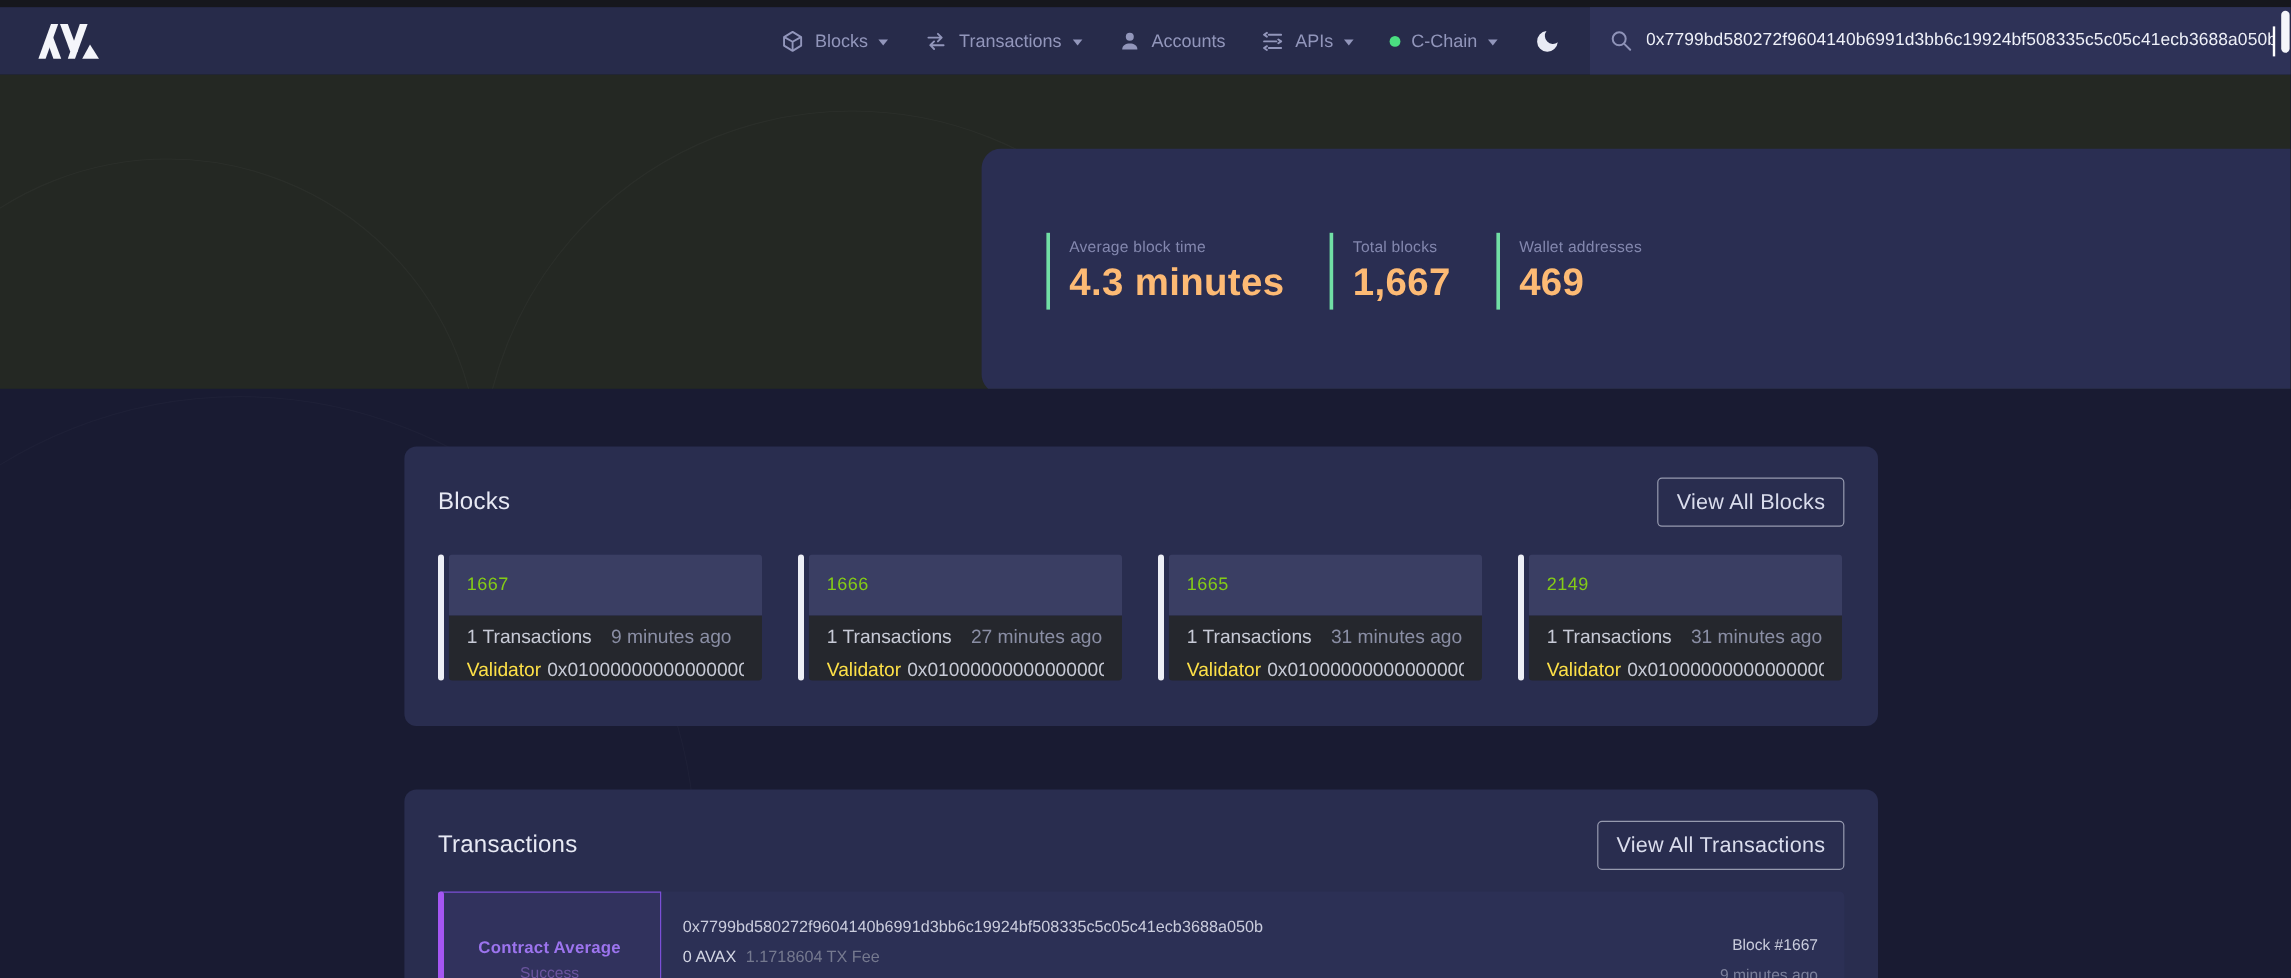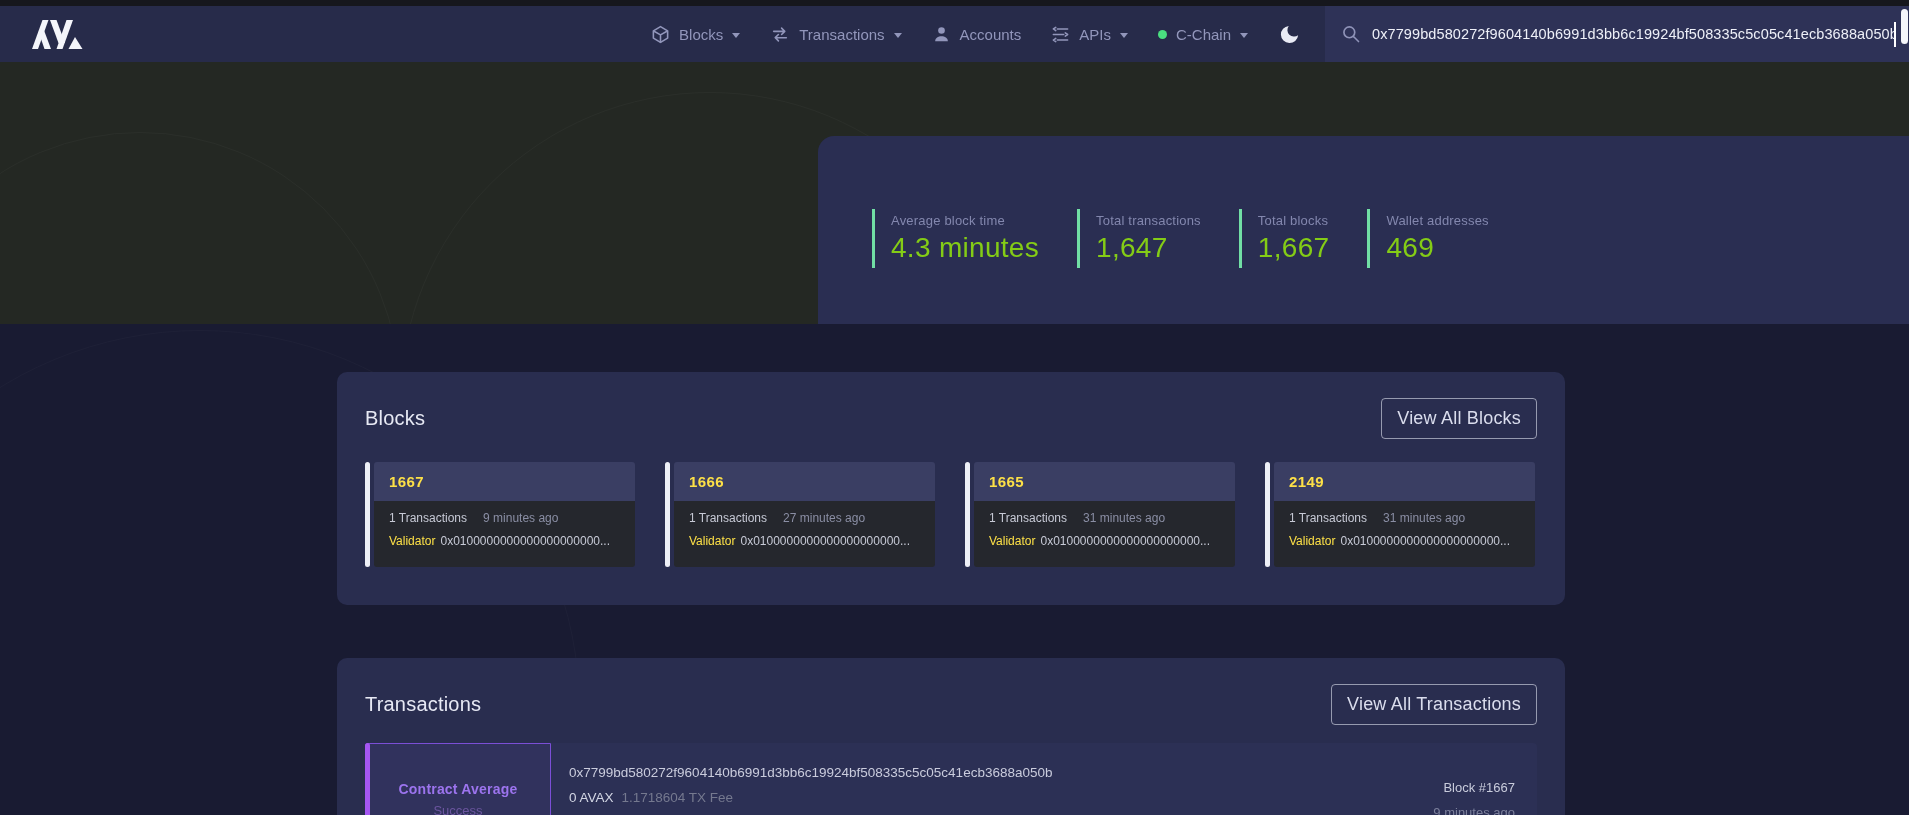--- a/index.html
+++ b/index.html
@@ -37,48 +37,48 @@
     background:#f5f6fa; border-radius:4px; z-index:20; }
 
   
   .hero { position:absolute; top:62px; left:0; right:0; height:262px; background:#242823; overflow:hidden; }
   .deco { position:absolute; border-radius:50%; border:1px solid rgba(255,255,255,0.03); }
   .deco.d1 { width:520px; height:520px; left:-120px; top:70px; }
   .deco.d2 { width:620px; height:620px; left:400px; top:30px; }
   .deco.d3 { position:absolute; width:760px; height:760px; left:-180px; top:330px;
     border-radius:50%; border:1px solid rgba(255,255,255,0.025); }
   .stats-panel {
-    position:absolute; left:818px; top:74px; right:0; height:204px;
+    position:absolute; left:818px; top:62px; right:0; height:204px;
     background:#2a2e52; border-radius:16px 0 0 16px;
     display:flex; align-items:center; padding-left:54px; gap:38px;
   }
   .stat { border-left:3px solid var(--accent-green,#71dfa5); padding:4px 0 4px 16px; }
   .stat-label { font-size:13px; color:#8387ae; margin-bottom:4px; letter-spacing:.2px; }
-  .stat-value { font-size:28px; color:#84cc16; letter-spacing:.3px; font-weight:400; }
+  .stat-value { font-size:32px; color:#fdba74; letter-spacing:.3px; font-weight:700; }
 
   
   .section-card { position:absolute; left:337px; width:1228px; background:#292d4f; border-radius:10px; }
   #blocks-section { top:372px; height:233px; }
   #txs-section { top:658px; height:232px; }
   .section-head { display:flex; align-items:center; justify-content:space-between; padding:26px 28px 0 28px; }
   .section-title { font-size:20px; color:#e7e9f4; font-weight:400; letter-spacing:.2px; }
   .view-all-btn {
     background:transparent; border:1px solid rgba(223,226,240,0.6); color:#dadded;
     font-size:18px; padding:9px 15px; border-radius:4px; font-family:inherit; cursor:pointer;
     letter-spacing:.2px;
   }
 
   
   .blocks-row { display:flex; gap:30px; padding:0 28px; margin-top:23px; }
   .block-card { position:relative; width:270px; height:105px; padding-left:9px; cursor:pointer; }
   .block-bar { position:absolute; left:0; top:0; width:5px; height:105px; border-radius:3px; background:#edeff6; }
   .block-inner { border-radius:3px; overflow:hidden; height:100%; }
-  .block-head { height:39px; background:#3a3e63; display:flex; align-items:center; padding:0 15px;
-    color:#fde047; font-size:15px; font-weight:700; letter-spacing:.4px; }
-  .block-body { height:77px; background:#25272d; padding:10px 15px 17px; font-size:12px; }
+  .block-head { height:51px; background:#3a3e63; display:flex; align-items:center; padding:0 15px;
+    color:#84cc16; font-size:15px; font-weight:400; letter-spacing:.4px; }
+  .block-body { height:77px; background:#25272d; padding:10px 15px 17px; font-size:16px; }
   .block-line1 { display:flex; gap:16px; margin-bottom:9px; }
   .tx-count { color:#c7cad6; }
   .age { color:#8a8ea4; }
   .block-line2 { white-space:nowrap; overflow:hidden; }
   .validator-label { color:#fde047; margin-right:5px; }
   .validator-value { color:#c7cad6; }
 
   
   .tx-row { margin:18px 28px 0; position:relative; height:112px; background:#2c3055;
     border-radius:4px; display:flex; }
@@ -187,24 +187,20 @@
 
   <section class="hero">
     <div class="deco d1"></div>
     <div class="deco d2"></div>
     <div class="stats-panel">
       <div class="stat">
         <div class="stat-label">Average block time</div>
         <div class="stat-value">4.3 minutes</div>
       </div>
       <div class="stat">
-        <div class="stat-label">Total transactions</div>
-        <div class="stat-value">1,647</div>
-      </div>
-      <div class="stat">
         <div class="stat-label">Total blocks</div>
         <div class="stat-value">1,667</div>
       </div>
       <div class="stat">
         <div class="stat-label">Wallet addresses</div>
         <div class="stat-value">469</div>
       </div>
     </div>
   </section>
 

